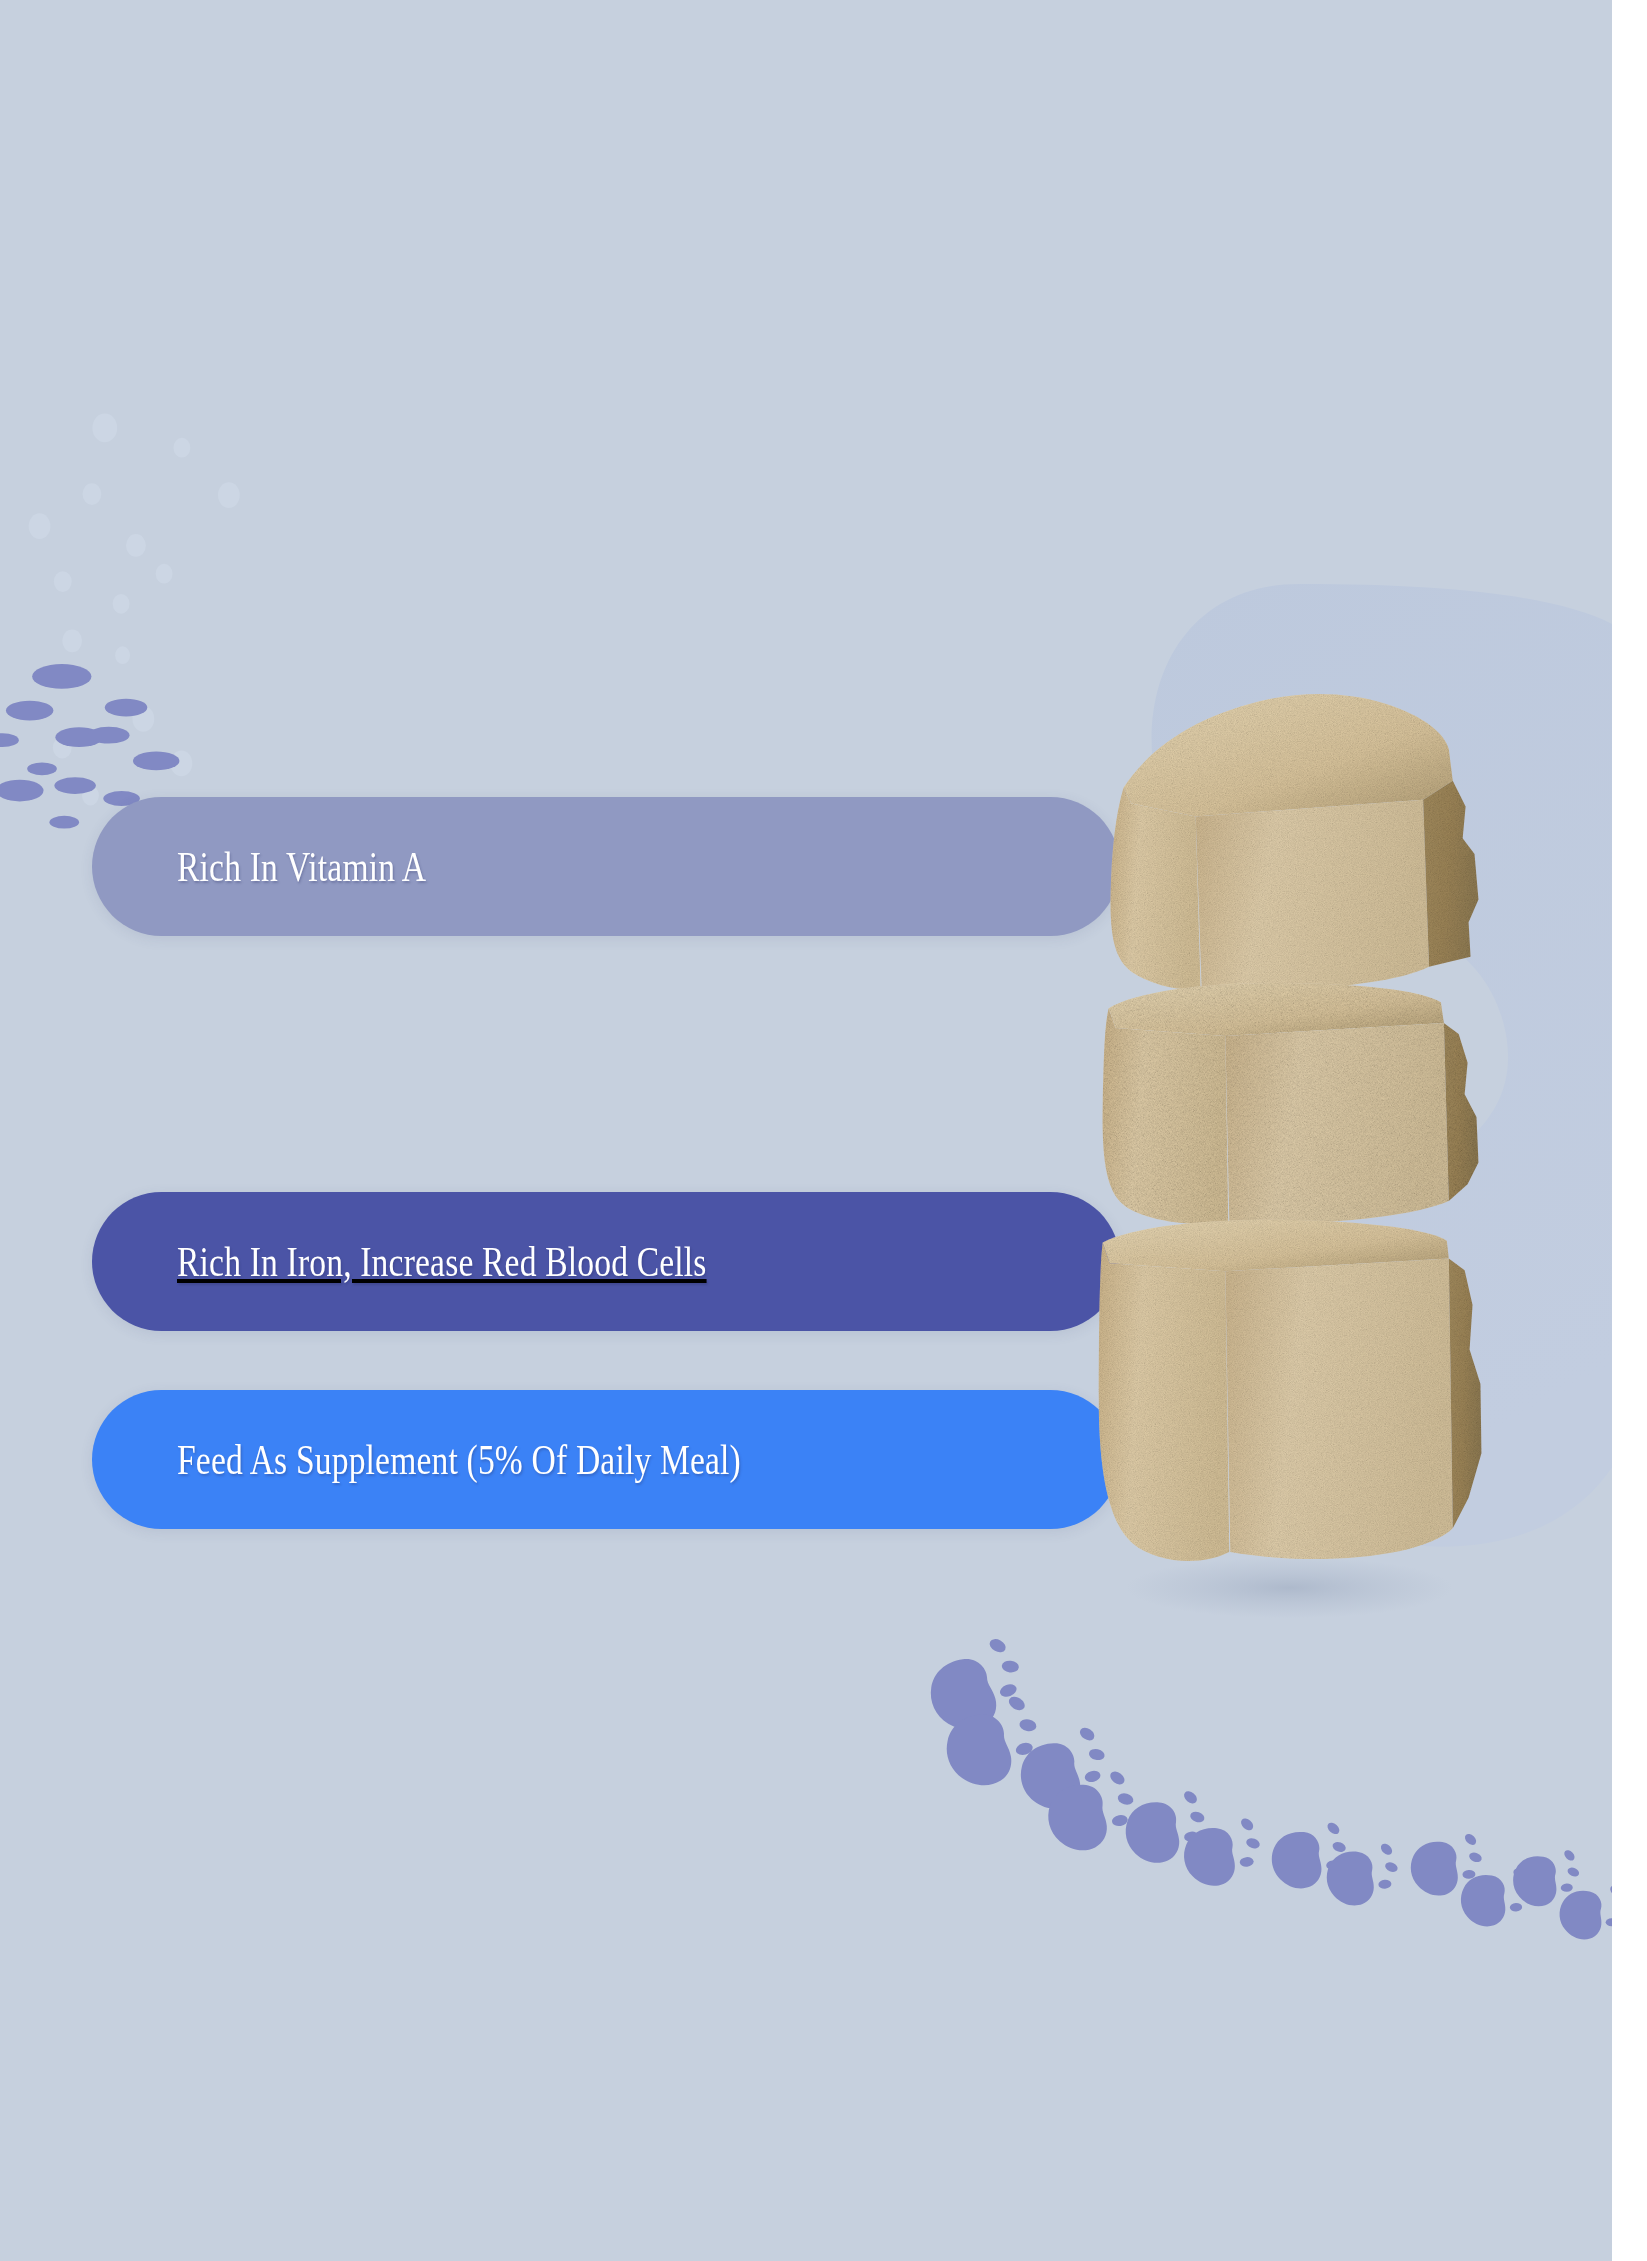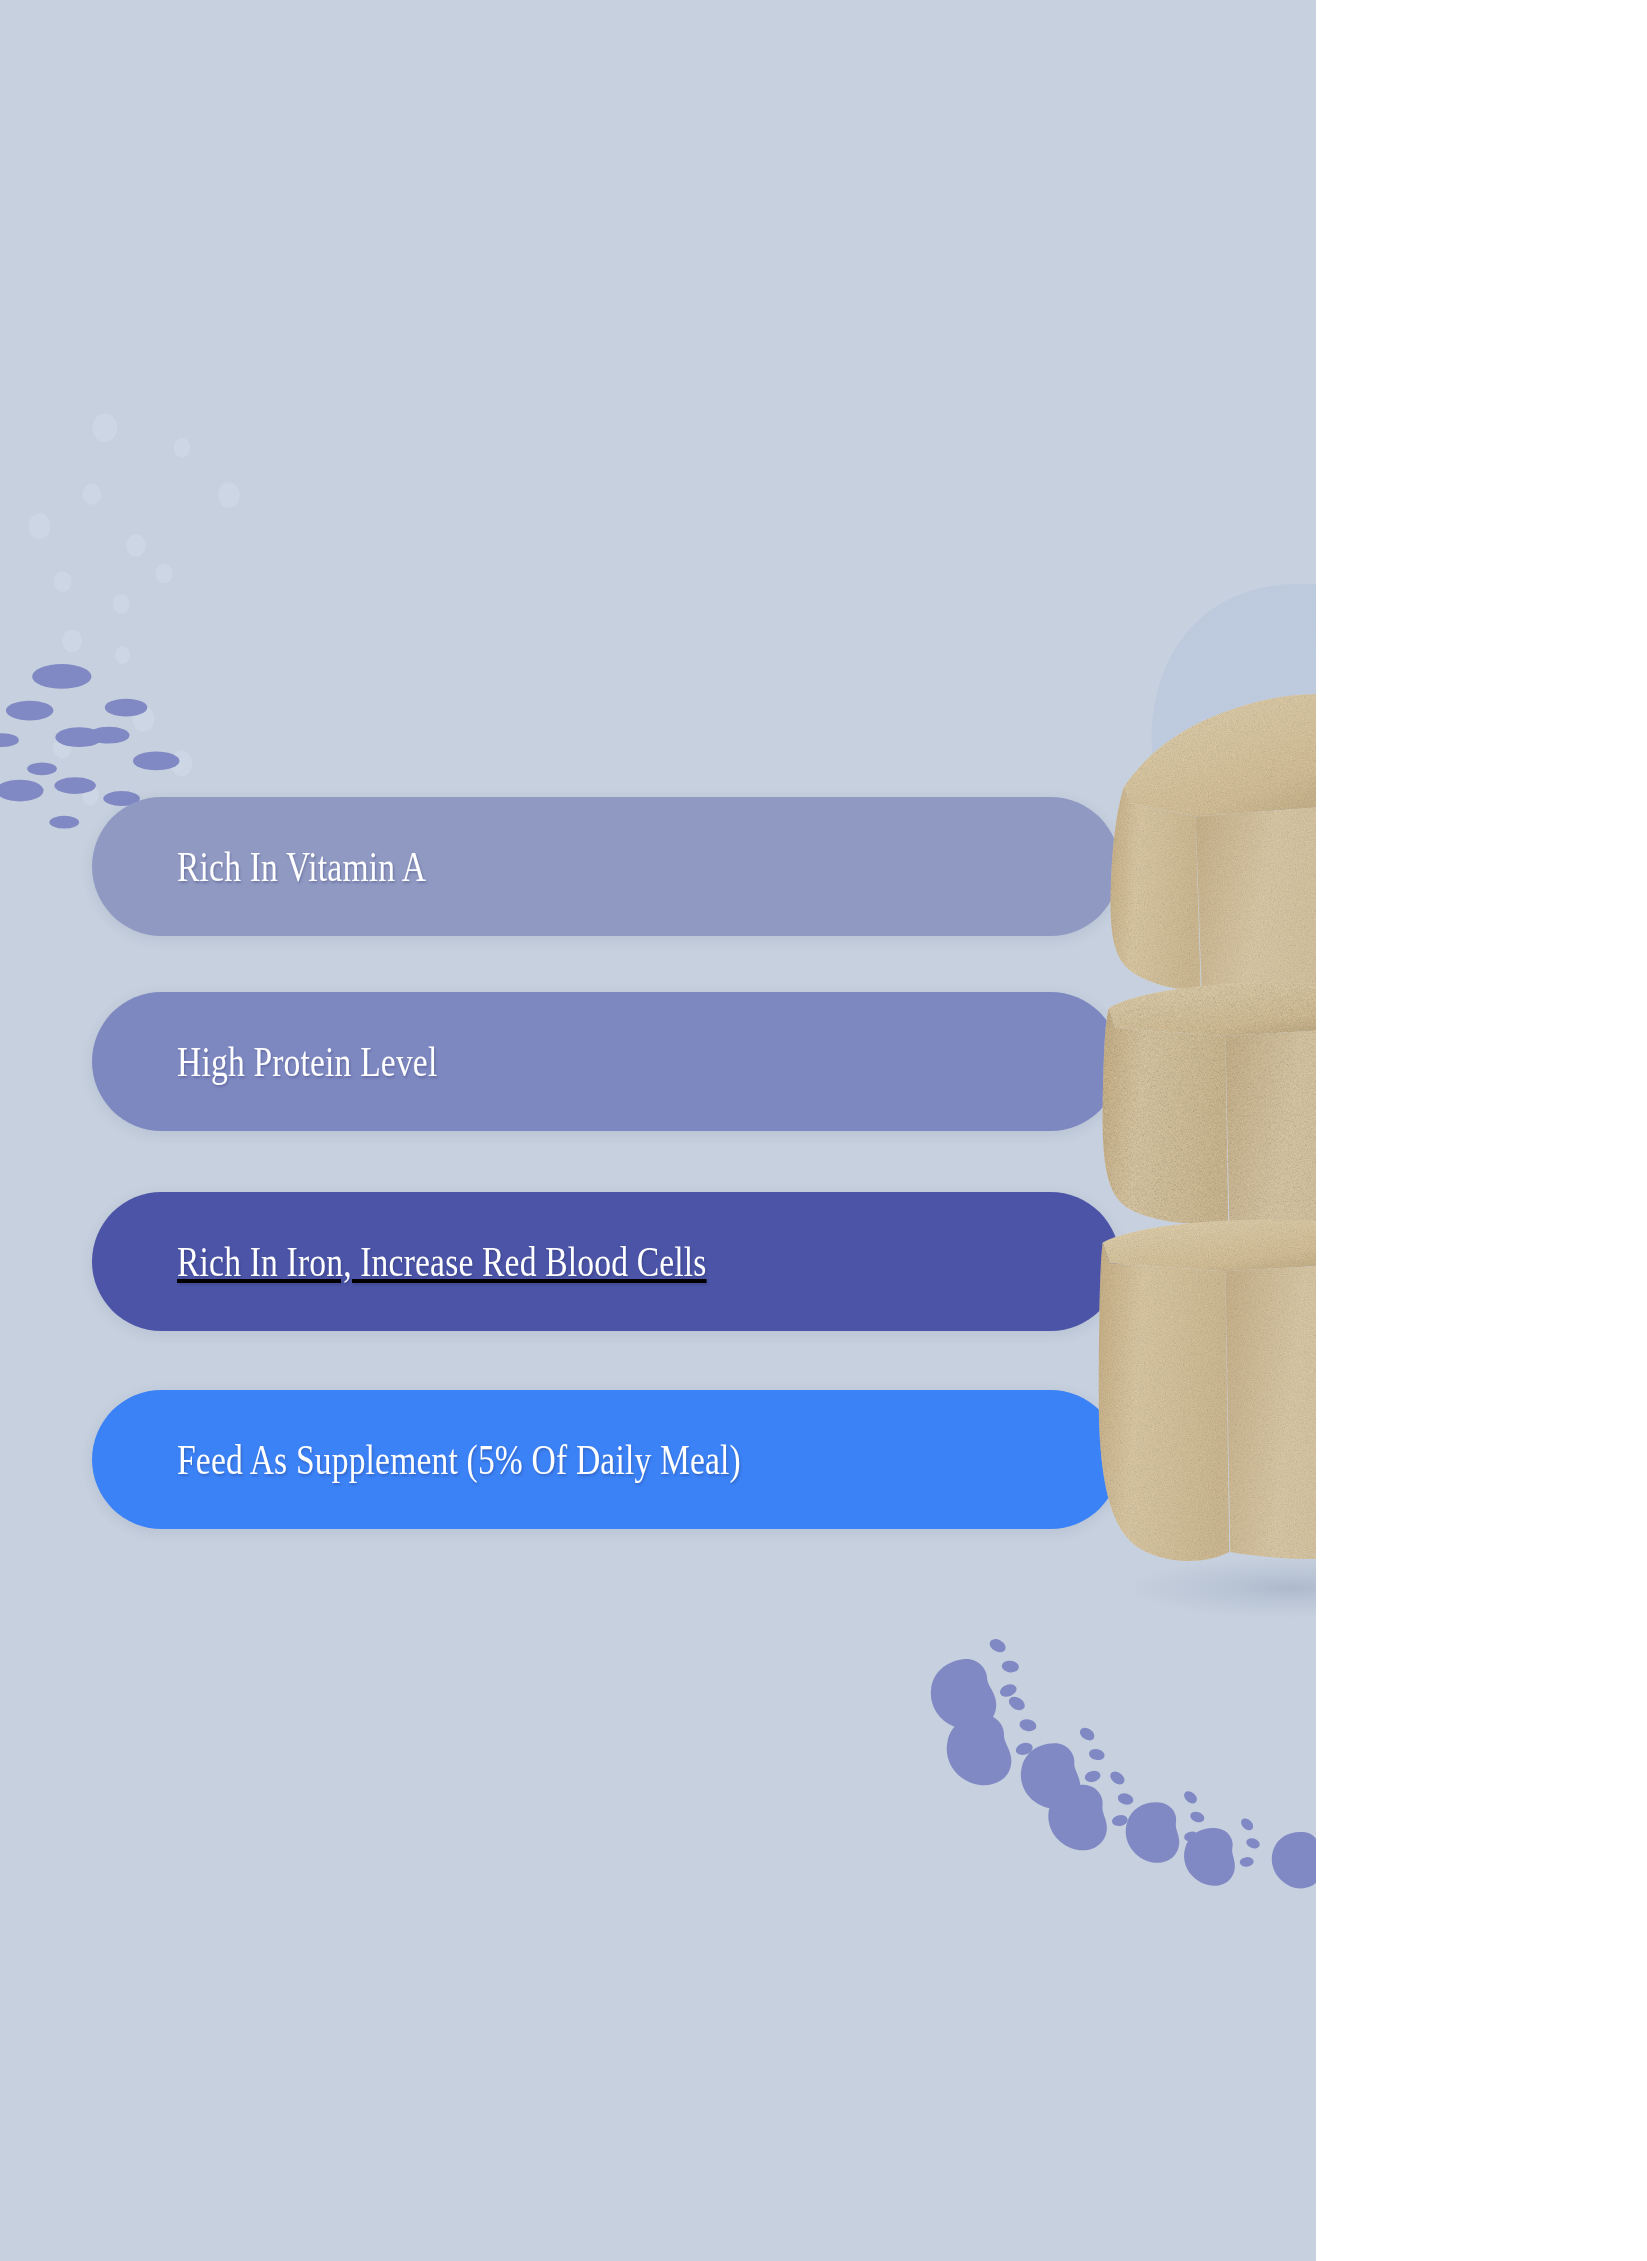--- a/index.html
+++ b/index.html
@@ -1,21 +1,21 @@
 <!DOCTYPE html>
 <html style="font-size:8px"><head>
 <meta charset="utf-8">
 <style>
   * { margin:0; padding:0; box-sizing:border-box; }
   html,body { background:#ffffff; }
   body { font-family:"Liberation Serif", serif; }
 
   #poster {
     position:relative;
-    width:1316px;
+    width:1612px;
     height:2261px;
     overflow:hidden;
     background:#c6d0de;
   }
 
   
   .layer { position:absolute; inset:0; pointer-events:none; }
 
   svg.layer { display:block; width:1648px; height:2261px; }
 
@@ -126,23 +126,20 @@
       <ellipse cx="246" cy="1616" rx="37" ry="15" fill="#8189c4"></ellipse>
       <ellipse cx="130" cy="1664" rx="30" ry="13" fill="#8189c4"></ellipse>
     </svg>
 
   <div id="bars">
 
     <div class="bar" id="bar-0" style="background: rgb(144, 153, 194);">
       <span class="bar-label">Rich In Vitamin A</span>
     </div>
 
-    <div class="bar" id="bar-1" style="background: rgb(126, 136, 192);">
-      <span class="bar-label">High Protein Level</span>
-    </div>
 
     <div class="bar" id="bar-2" style="background: rgb(75, 84, 166); text-decoration: underline;">
       <span class="bar-label">Rich In Iron, Increase Red Blood Cells</span>
     </div>
 
     <div class="bar" id="bar-3" style="background: #3b82f6;">
       <span class="bar-label">Feed As Supplement (5% Of Daily Meal)</span>
     </div>
 
   </div>

